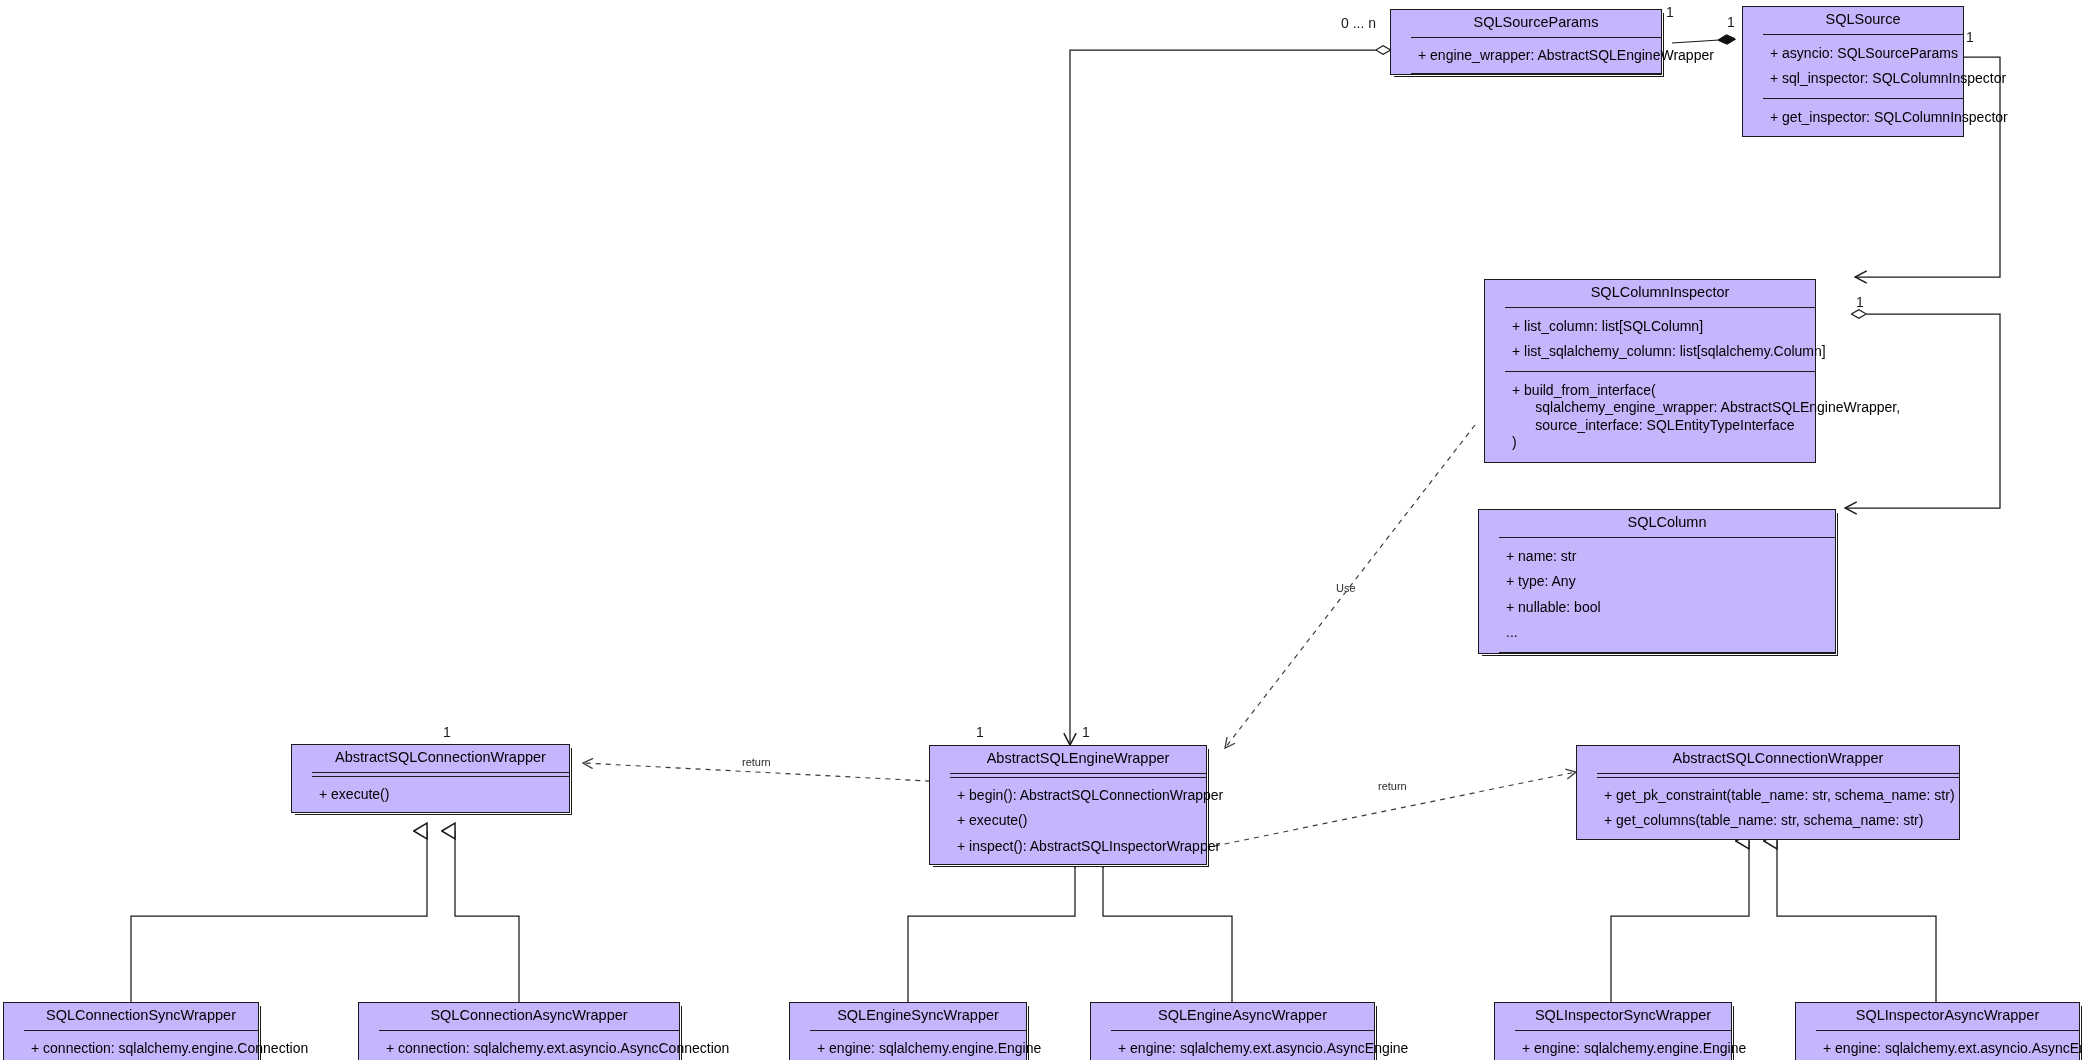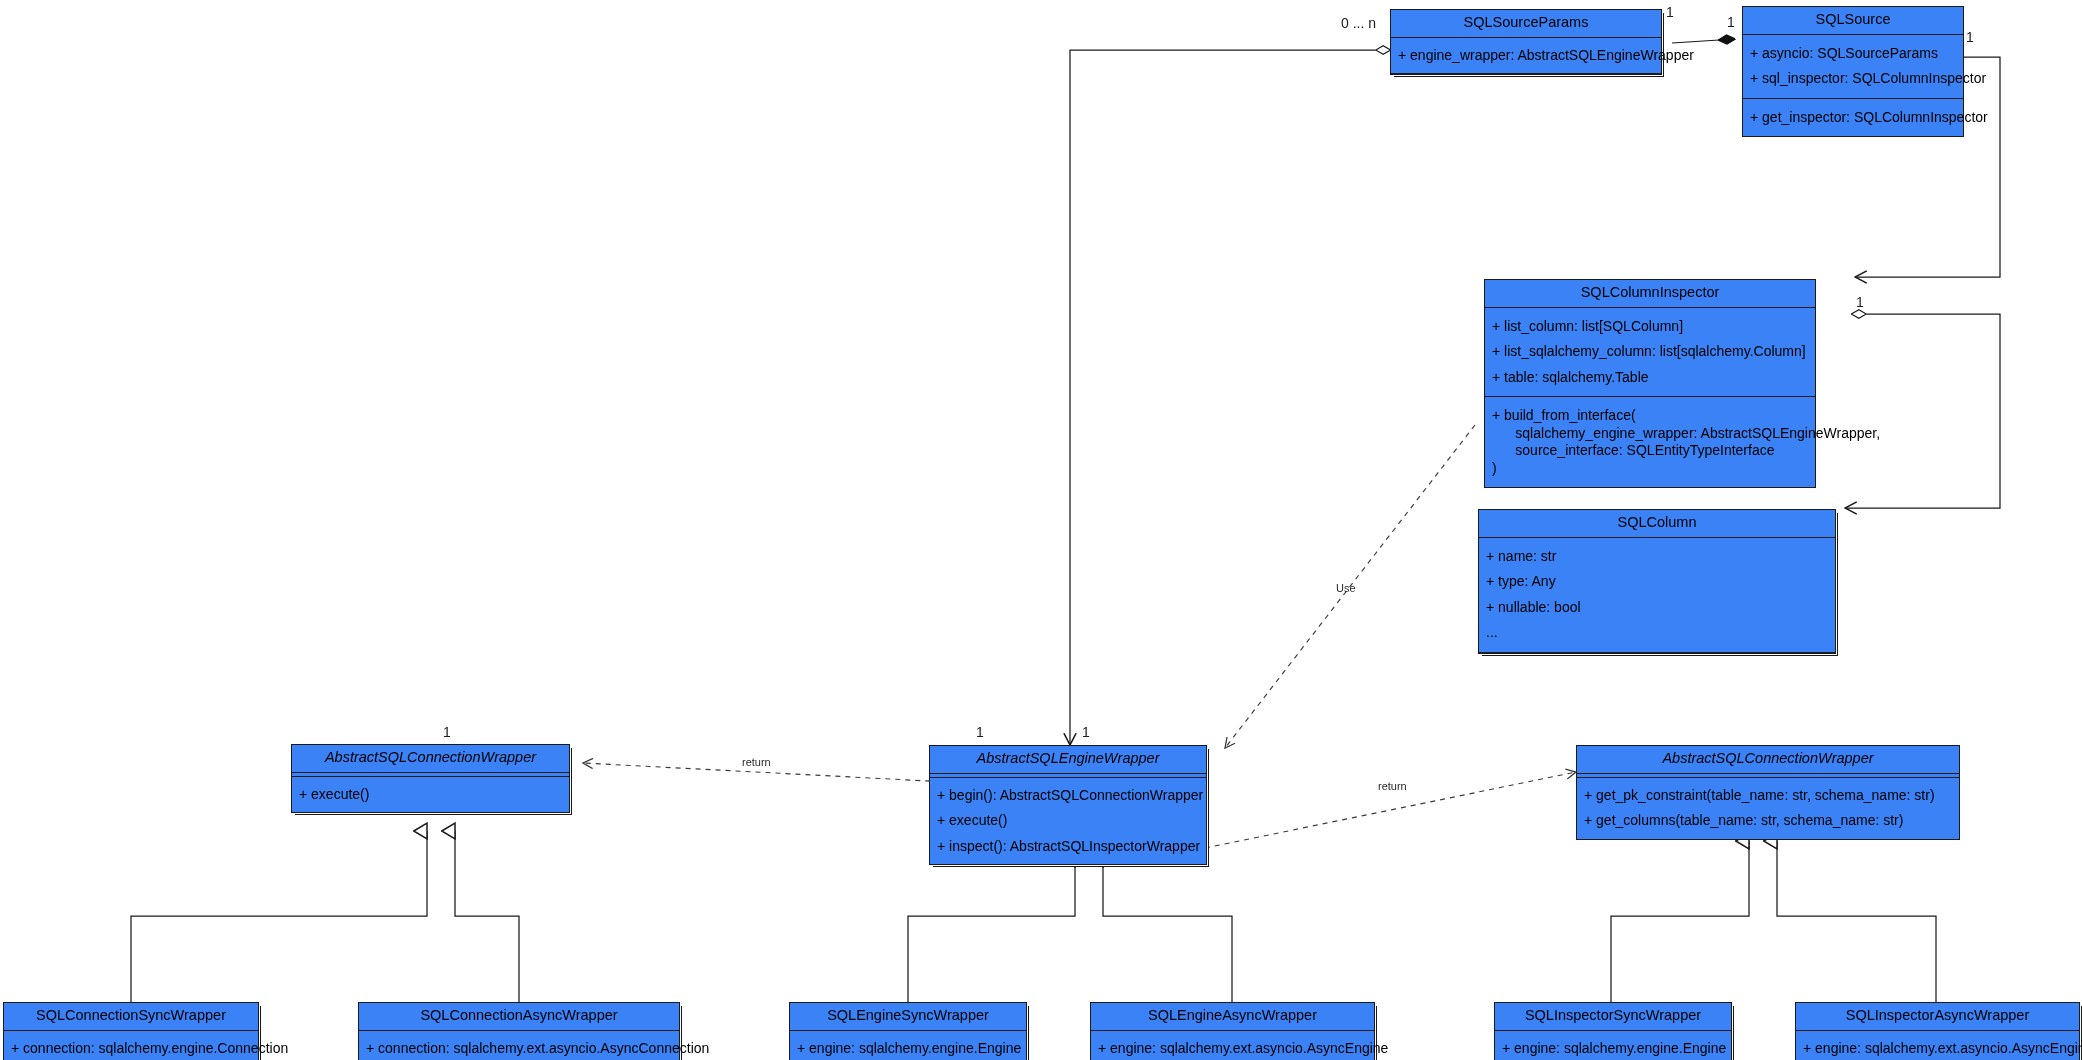--- a/index.html
+++ b/index.html
@@ -25,37 +25,37 @@
     position: absolute;
     left: 0; top: 0;
     width: 2082px;
     height: 1060px;
     pointer-events: none;
   }
   
   .uml-class {
     position: absolute;
     box-sizing: border-box;
-    background: #3b82f6;
+    background: #c4b5fd;
     border: 1.3px solid #1a1a1a;
     z-index: 5;
+    padding-left: 20px;
   }
   .uml-class.shadowed {
     box-shadow: 2px 2px 0 -1px #ffffff, 3px 3px 0 -1px #1a1a1a;
   }
   .cls-title {
     text-align: center;
     font-size: 14.5px;
     color: #000000;
     padding: 5px 4px 6px 4px;
     line-height: 1.1;
     white-space: nowrap;
   }
   .cls-title.abstract {
-    font-style: italic;
   }
   .cls-sep {
     height: 0;
     border-top: 1.3px solid #1a1a1a;
   }
   .cls-sep.double {
     height: 3px;
     border-top: 1.3px solid #1a1a1a;
     border-bottom: 1.3px solid #1a1a1a;
   }
@@ -161,21 +161,20 @@
       <div class="member">+ get_inspector: SQLColumnInspector</div>
     </div>
   </div>
 
   <div class="uml-class" style="left:1484px; top:279px; width:332px;">
     <div class="cls-title">SQLColumnInspector</div>
     <div class="cls-sep"></div>
     <div class="cls-compartment">
       <div class="member">+ list_column: list[SQLColumn]</div>
       <div class="member">+ list_sqlalchemy_column: list[sqlalchemy.Column]</div>
-      <div class="member">+ table: sqlalchemy.Table</div>
     </div>
     <div class="cls-sep"></div>
     <div class="cls-compartment">
       <div class="member wrapmulti">+ build_from_interface(
       sqlalchemy_engine_wrapper: AbstractSQLEngineWrapper,
       source_interface: SQLEntityTypeInterface
 )</div>
     </div>
   </div>
 

